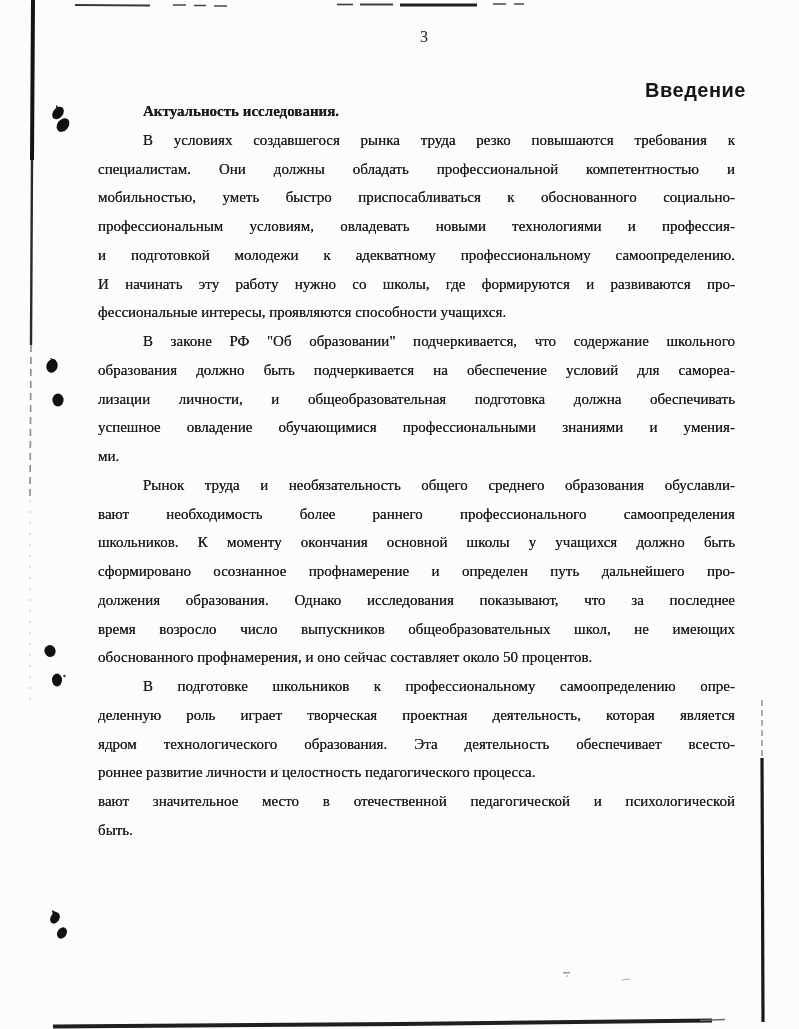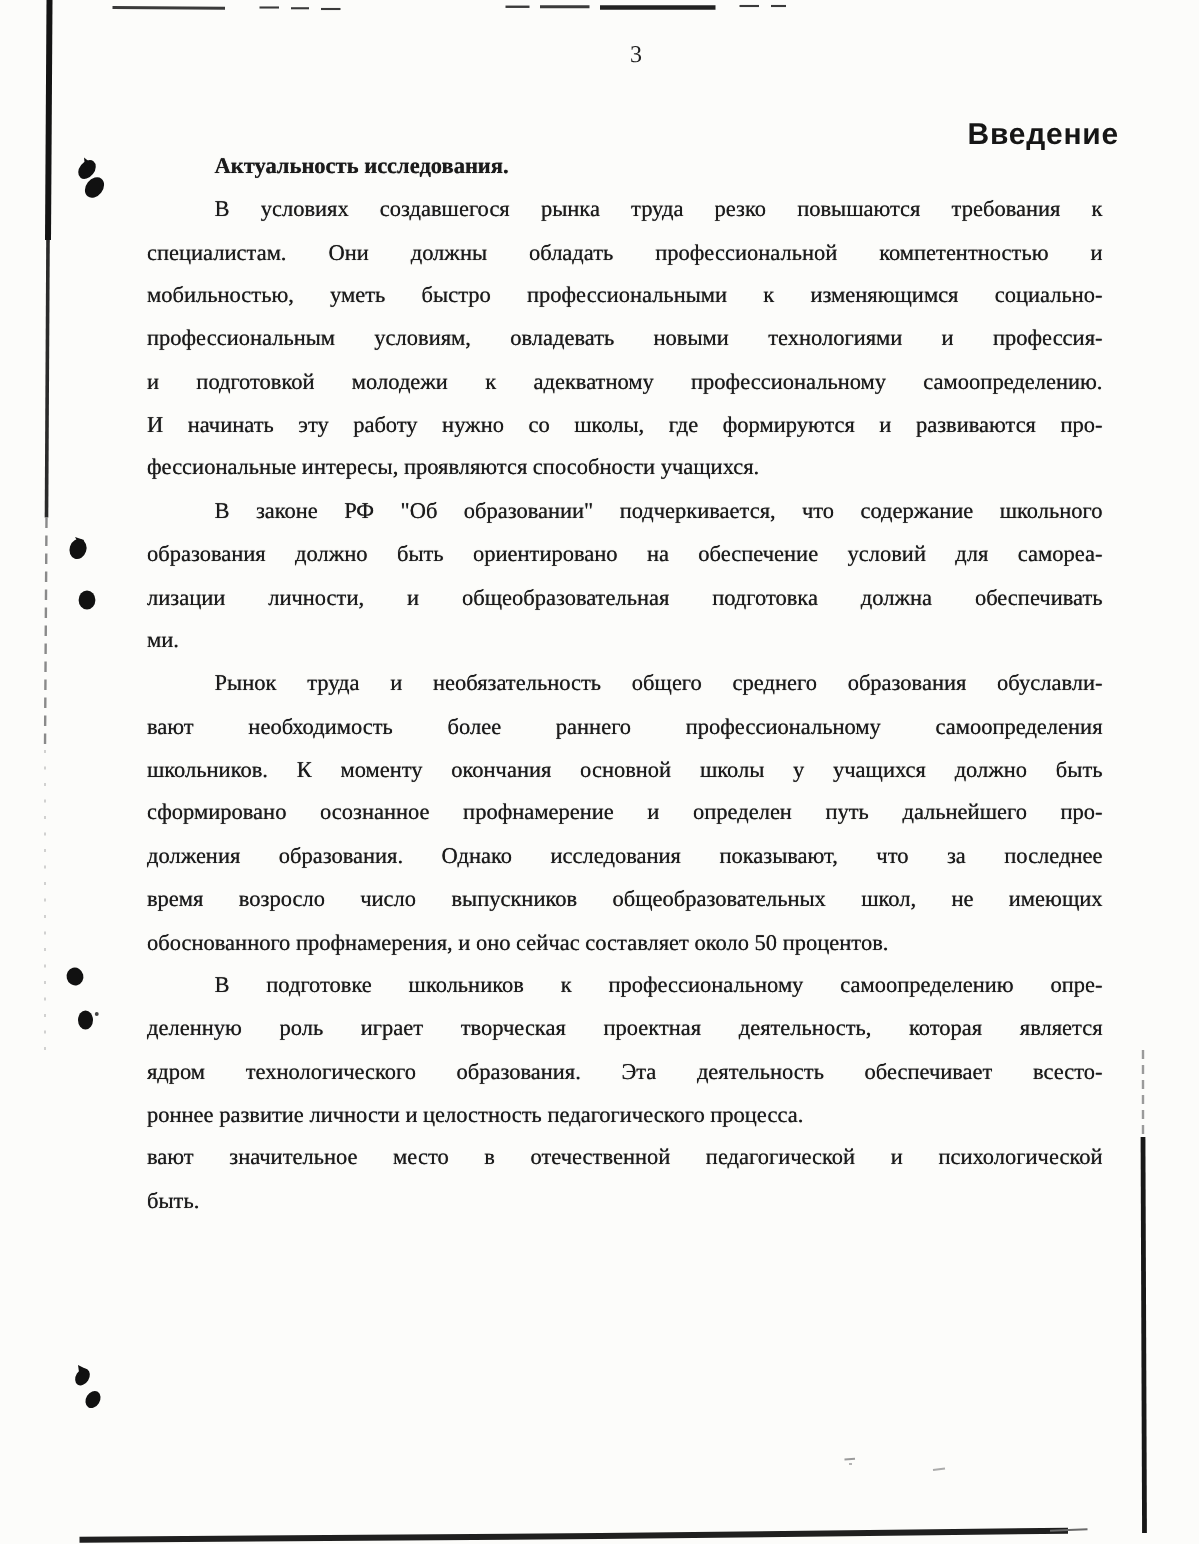--- a/index.html
+++ b/index.html
@@ -101,35 +101,36 @@
 <div class="page-number">3</div>
 
 <div class="doc-title">Введение</div>
 
 <div class="body-text">
   <div class="line section-heading" style="text-align-last:left;text-align:left;">Актуальность исследования.</div>
 
 <div class="para">
       <div class="line first">В условиях создавшегося рынка труда резко повышаются требования к</div>
       <div class="line">специалистам. Они должны обладать профессиональной компетентностью и</div>
-      <div class="line">мобильностью, уметь быстро профессиональными к изменяющимся социально-</div>
+      <div class="line">мобильностью, уметь быстро приспосабливаться к обоснованного социально-</div>
       <div class="line">профессиональным условиям, овладевать новыми технологиями и профессия-</div>
       <div class="line">и подготовкой молодежи к адекватному профессиональному самоопределению.</div>
       <div class="line">И начинать эту работу нужно со школы, где формируются и развиваются про-</div>
       <div class="line last">фессиональные интересы, проявляются способности учащихся.</div>
     </div>
     <div class="para">
       <div class="line first">В законе РФ "Об образовании" подчеркивается, что содержание школьного</div>
-      <div class="line">образования должно быть ориентировано на обеспечение условий для самореа-</div>
+      <div class="line">образования должно быть подчеркивается на обеспечение условий для самореа-</div>
       <div class="line">лизации личности, и общеобразовательная подготовка должна обеспечивать</div>
+      <div class="line">успешное овладение обучающимися профессиональными знаниями и умения-</div>
       <div class="line last">ми.</div>
     </div>
     <div class="para">
       <div class="line first">Рынок труда и необязательность общего среднего образования обуславли-</div>
-      <div class="line">вают необходимость более раннего профессиональному самоопределения</div>
+      <div class="line">вают необходимость более раннего профессионального самоопределения</div>
       <div class="line">школьников. К моменту окончания основной школы у учащихся должно быть</div>
       <div class="line">сформировано осознанное профнамерение и определен путь дальнейшего про-</div>
       <div class="line">должения образования. Однако исследования показывают, что за последнее</div>
       <div class="line">время возросло число выпускников общеобразовательных школ, не имеющих</div>
       <div class="line last">обоснованного профнамерения, и оно сейчас составляет около 50 процентов.</div>
     </div>
     <div class="para">
       <div class="line first">В подготовке школьников к профессиональному самоопределению опре-</div>
       <div class="line">деленную роль играет творческая проектная деятельность, которая является</div>
       <div class="line">ядром технологического образования. Эта деятельность обеспечивает всесто-</div>

